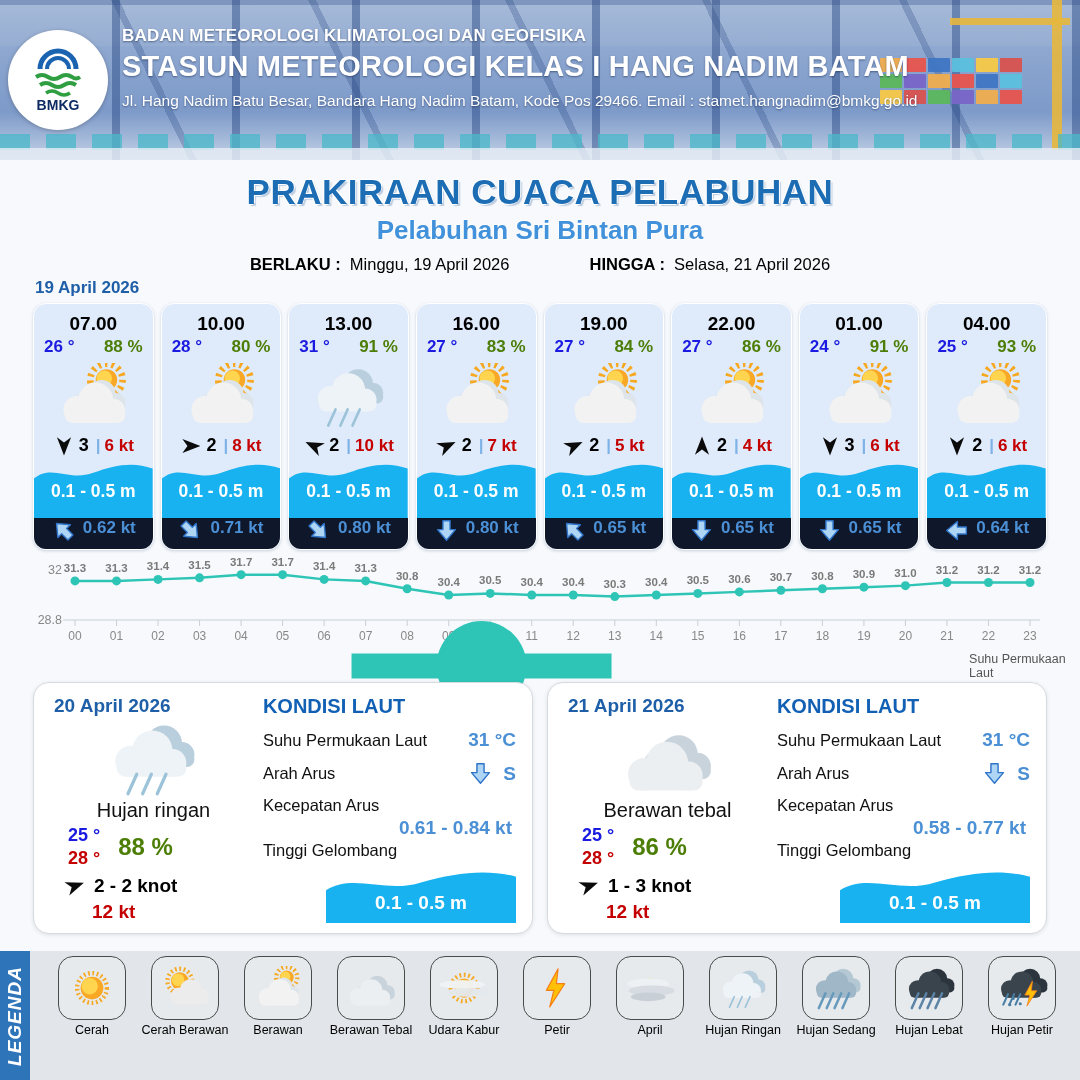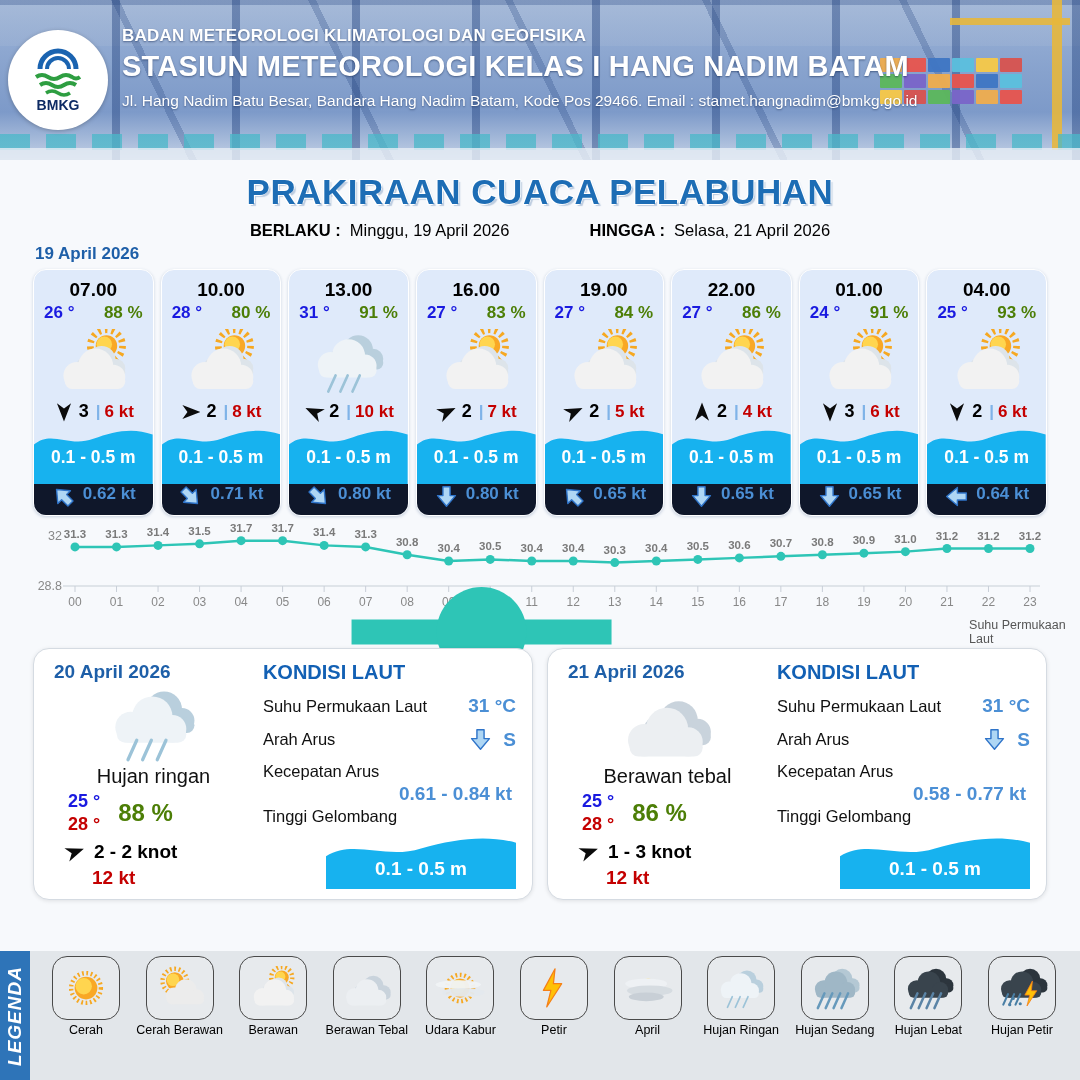--- a/index.html
+++ b/index.html
@@ -86,21 +86,21 @@
   .kl-kecval{text-align:right;color:#4b8fd5;font-weight:bold;font-size:19px;margin:2px 4px 2px 0;}
   .wave-badge{position:relative;width:190px;height:56px;align-self:flex-end;margin-top:2px;}
   .wave-badge svg{position:absolute;inset:0;width:100%;height:100%;}
   .wave-badge span{position:absolute;left:0;right:0;bottom:9px;text-align:center;color:#fff;font-weight:bold;font-size:19px;}
   
   .legend-section{position:absolute;left:0;right:0;bottom:0;height:129px;background:#e2e6ea;}
   .legend-side{position:absolute;left:0;top:0;bottom:0;width:30px;background:#2e74b8;display:flex;align-items:center;justify-content:center;}
   .legend-side span{transform:rotate(-90deg);color:#fff;font-weight:bold;font-style:italic;font-size:19px;letter-spacing:1px;white-space:nowrap;}
   .legend-strip{margin-left:30px;height:35px;background:#16386e;color:#fff;font-style:italic;font-size:14.5px;
     display:flex;align-items:center;padding-left:14px;border-bottom-right-radius:10px;}
-  .legend-items{margin-left:30px;display:flex;justify-content:space-between;padding:5px 12px 0 10px;}
+  .legend-items{margin-left:30px;display:flex;justify-content:space-between;padding:5px 12px 0 16px;}
   .legend-item{width:92px;display:flex;flex-direction:column;align-items:center;}
   .legend-box{width:66px;height:62px;border:1.5px solid #4a4a4a;border-radius:15px;display:flex;align-items:center;justify-content:center;background:rgba(255,255,255,.18);}
   .legend-label{font-size:12.5px;color:#000;margin-top:3px;white-space:nowrap;}
 </style>
 </head>
 <body>
 
 <div class="banner">
   <div class="sea"></div>
   <div class="beams"></div>
@@ -140,20 +140,21 @@
   </div>
   <div class="banner-text">
     <div class="bt1">BADAN METEOROLOGI KLIMATOLOGI DAN GEOFISIKA</div>
     <div class="bt2">STASIUN METEOROLOGI KELAS I HANG NADIM BATAM</div>
     <div class="bt3">Jl. Hang Nadim Batu Besar, Bandara Hang Nadim Batam, Kode Pos 29466. Email : stamet.hangnadim@bmkg.go.id</div>
   </div>
 </div>
 
 <div class="title-block">
   <div class="main-title">PRAKIRAAN CUACA PELABUHAN</div>
+  <div class="sub-title">Pelabuhan Sri Bintan Pura</div>
   <div class="validity">
     <span><b>BERLAKU :</b>&nbsp;&nbsp;<span>Minggu, 19 April 2026</span></span>
     <span><b>HINGGA :</b>&nbsp;&nbsp;<span>Selasa, 21 April 2026</span></span>
   </div>
 </div>
 
 <div class="forecast-date">19 April 2026</div>
 <div class="cards" id="cards">
     <div class="card">
     <div class="time">07.00</div>

